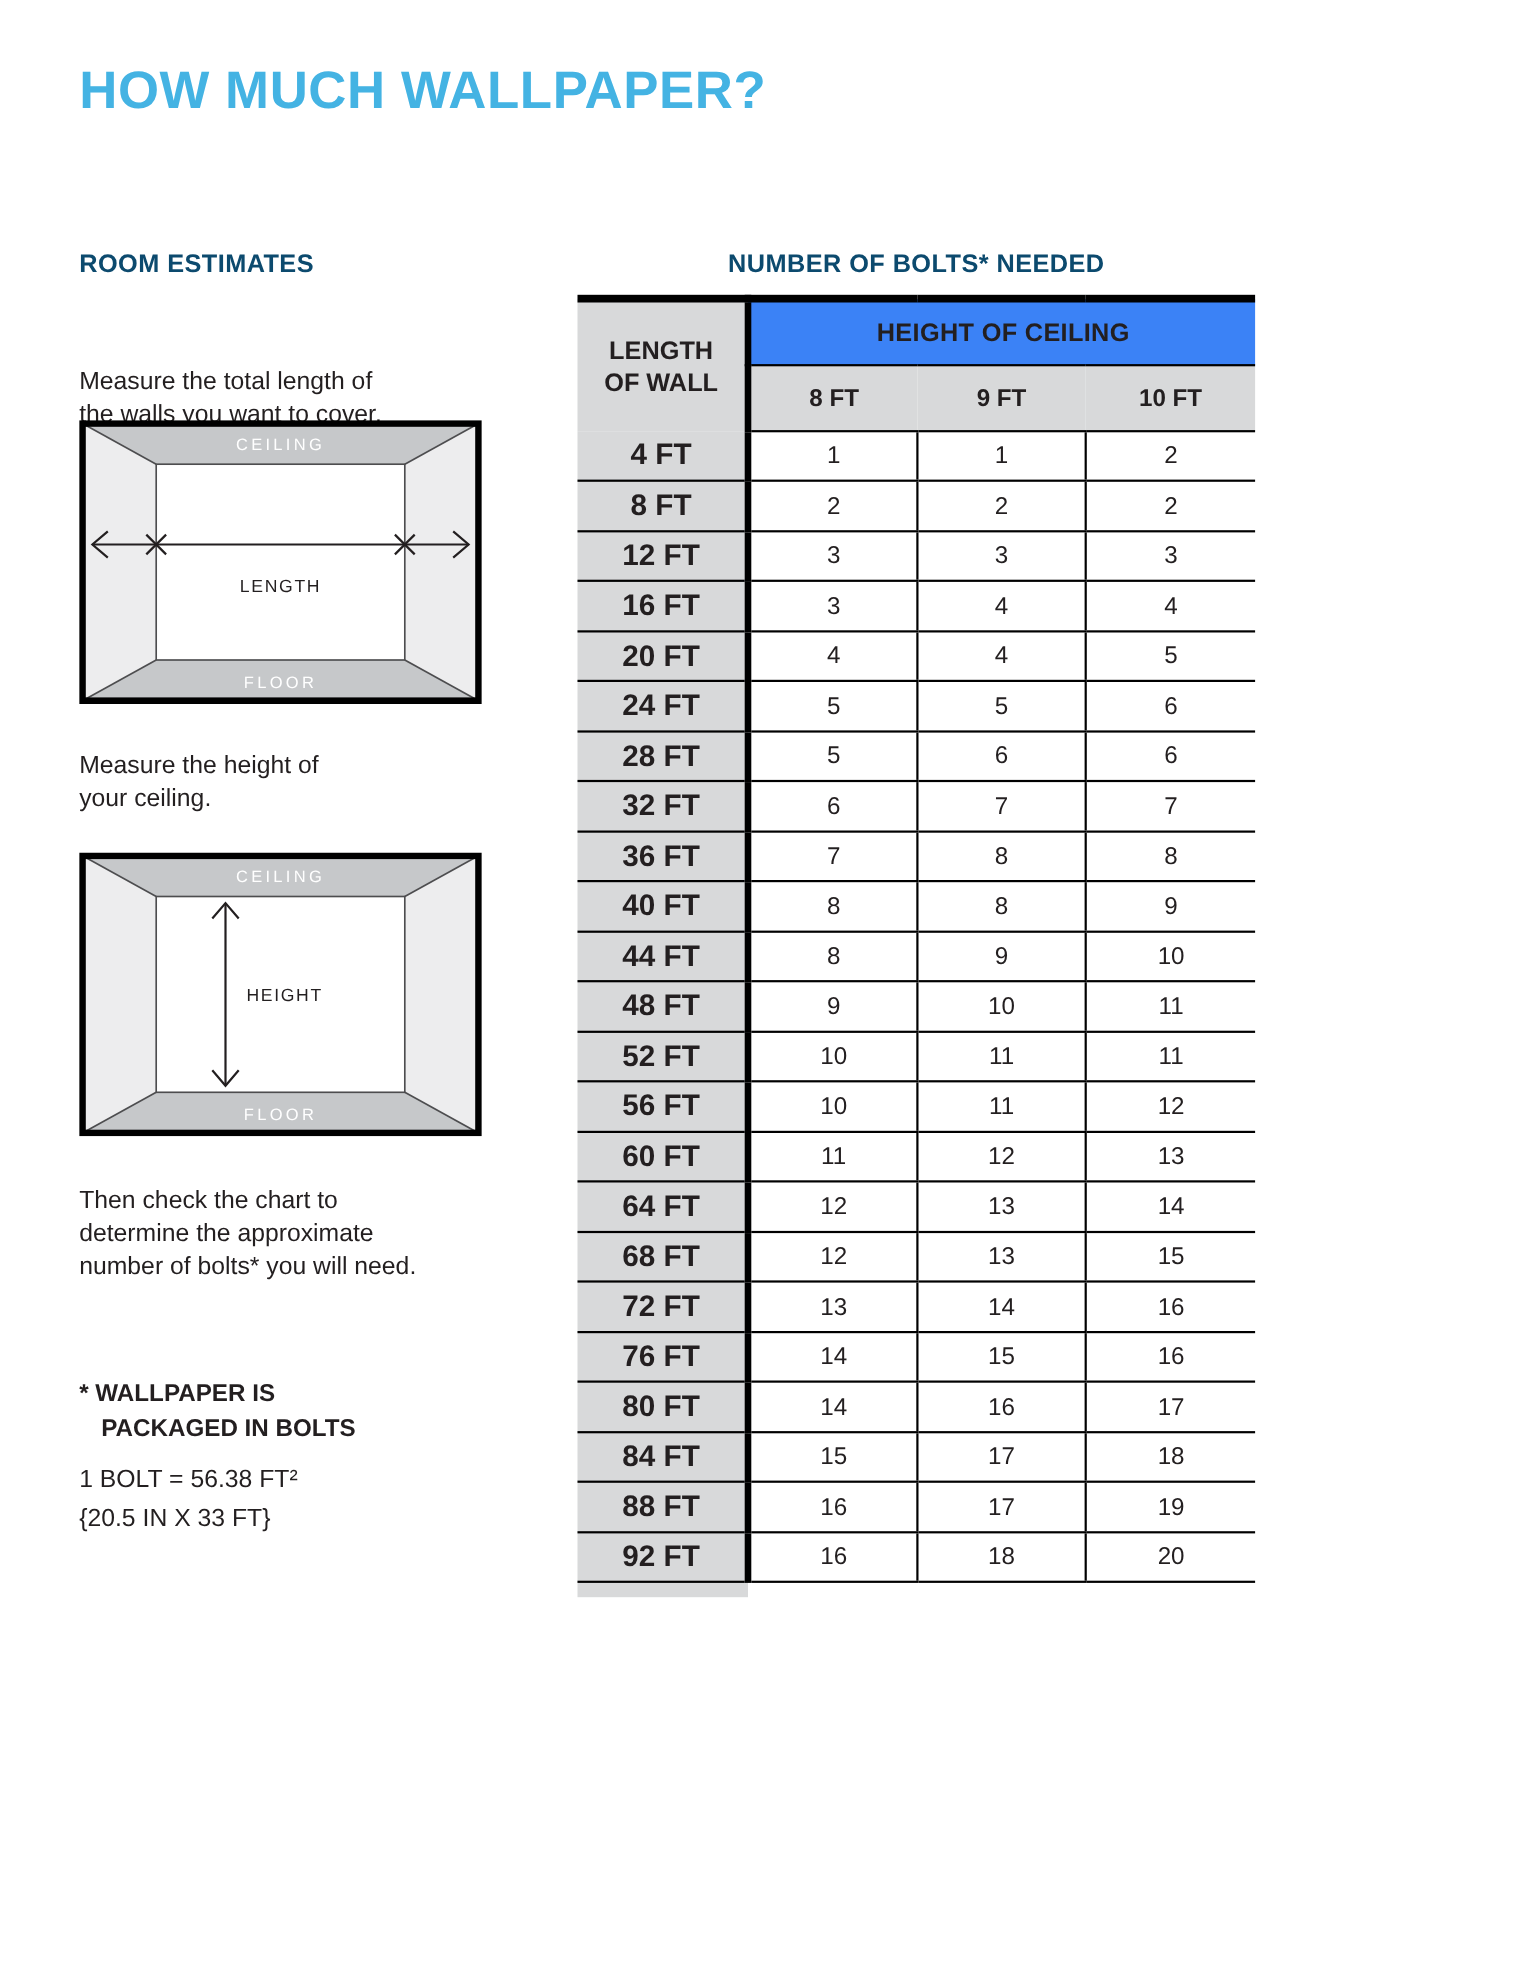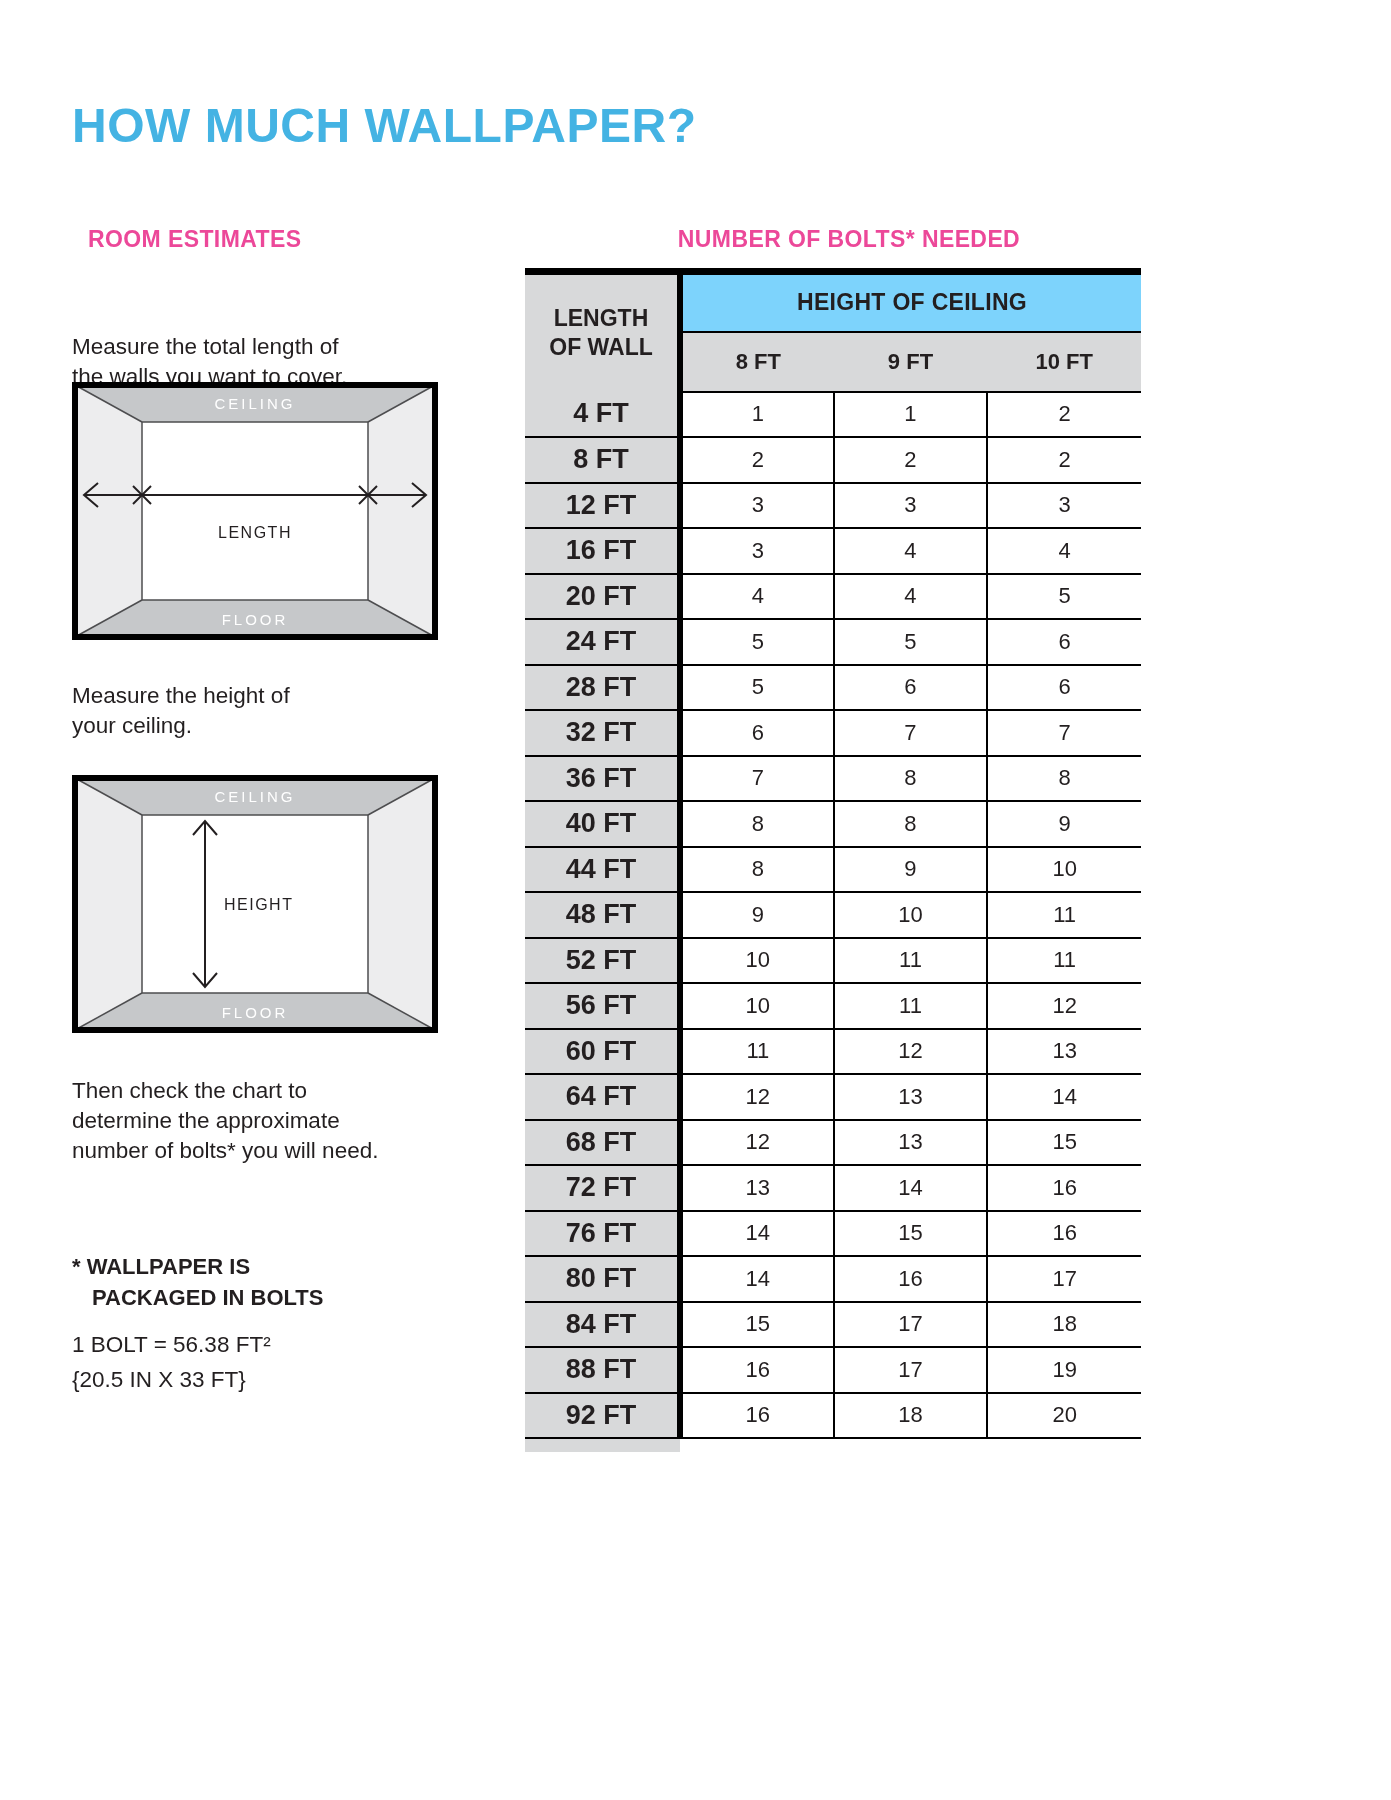--- a/index.html
+++ b/index.html
@@ -4,23 +4,22 @@
 <style>
   * { margin:0; padding:0; box-sizing:border-box; }
   html,body { background:#ffffff; }
   body { font-family:"Liberation Sans","DejaVu Sans",sans-serif; color:#231f20; }
   .page { position:relative; width:1391px; height:1800px; background:#ffffff; overflow:hidden; }
 
   .title {
     position:absolute; left:72px; top:55px;
     font-size:48px; font-weight:bold; letter-spacing:0.5px;
     color:#44b3e3;
-    margin-top:43px;
-  }
-  .sec-heading { font-size:23px; font-weight:bold; letter-spacing:0.4px; color:#ec4899;margin-left:16px; }
+  }
+  .sec-heading { font-size:23px; font-weight:bold; letter-spacing:0.4px; color:#0c4a6e; }
   .left-heading { position:absolute; left:72px; top:226px; }
   .table-heading { position:absolute; left:525px; top:226px; width:616px; text-align:center; }
 
   .body-text {
     position:absolute; left:72px; width:420px;
     font-size:22.5px; line-height:30px; color:#231f20;
     white-space:pre-line;
   }
   .instr1 { top:284px;margin-top:48px; }
   .instr2 { top:681px; }
@@ -48,21 +47,21 @@
   }
   .bolts-table td { text-align:center; vertical-align:middle; }
   col.c1 { width:155px; }
   col.c2 { width:153.6px; }
 
   .corner {
     background:#d8d9da; font-weight:bold; font-size:23px; line-height:29px;
     white-space:pre-line; border-right:6px solid #000000;
   }
   .group-hdr {
-    background:#7dd3fc; font-weight:bold; font-size:23px; height:60px;
+    background:#3b82f6; font-weight:bold; font-size:23px; height:60px;
     border-bottom:2px solid #000000; letter-spacing:0.3px;
   }
   .sub-hdr {
     background:#d8d9da; font-weight:bold; font-size:22px; height:60px;
     border-bottom:2px solid #000000;
   }
   .row-label {
     background:#d8d9da; font-weight:bold; font-size:27px; height:45.5px;
     border-right:6px solid #000000; border-bottom:2px solid #000000;
   }

